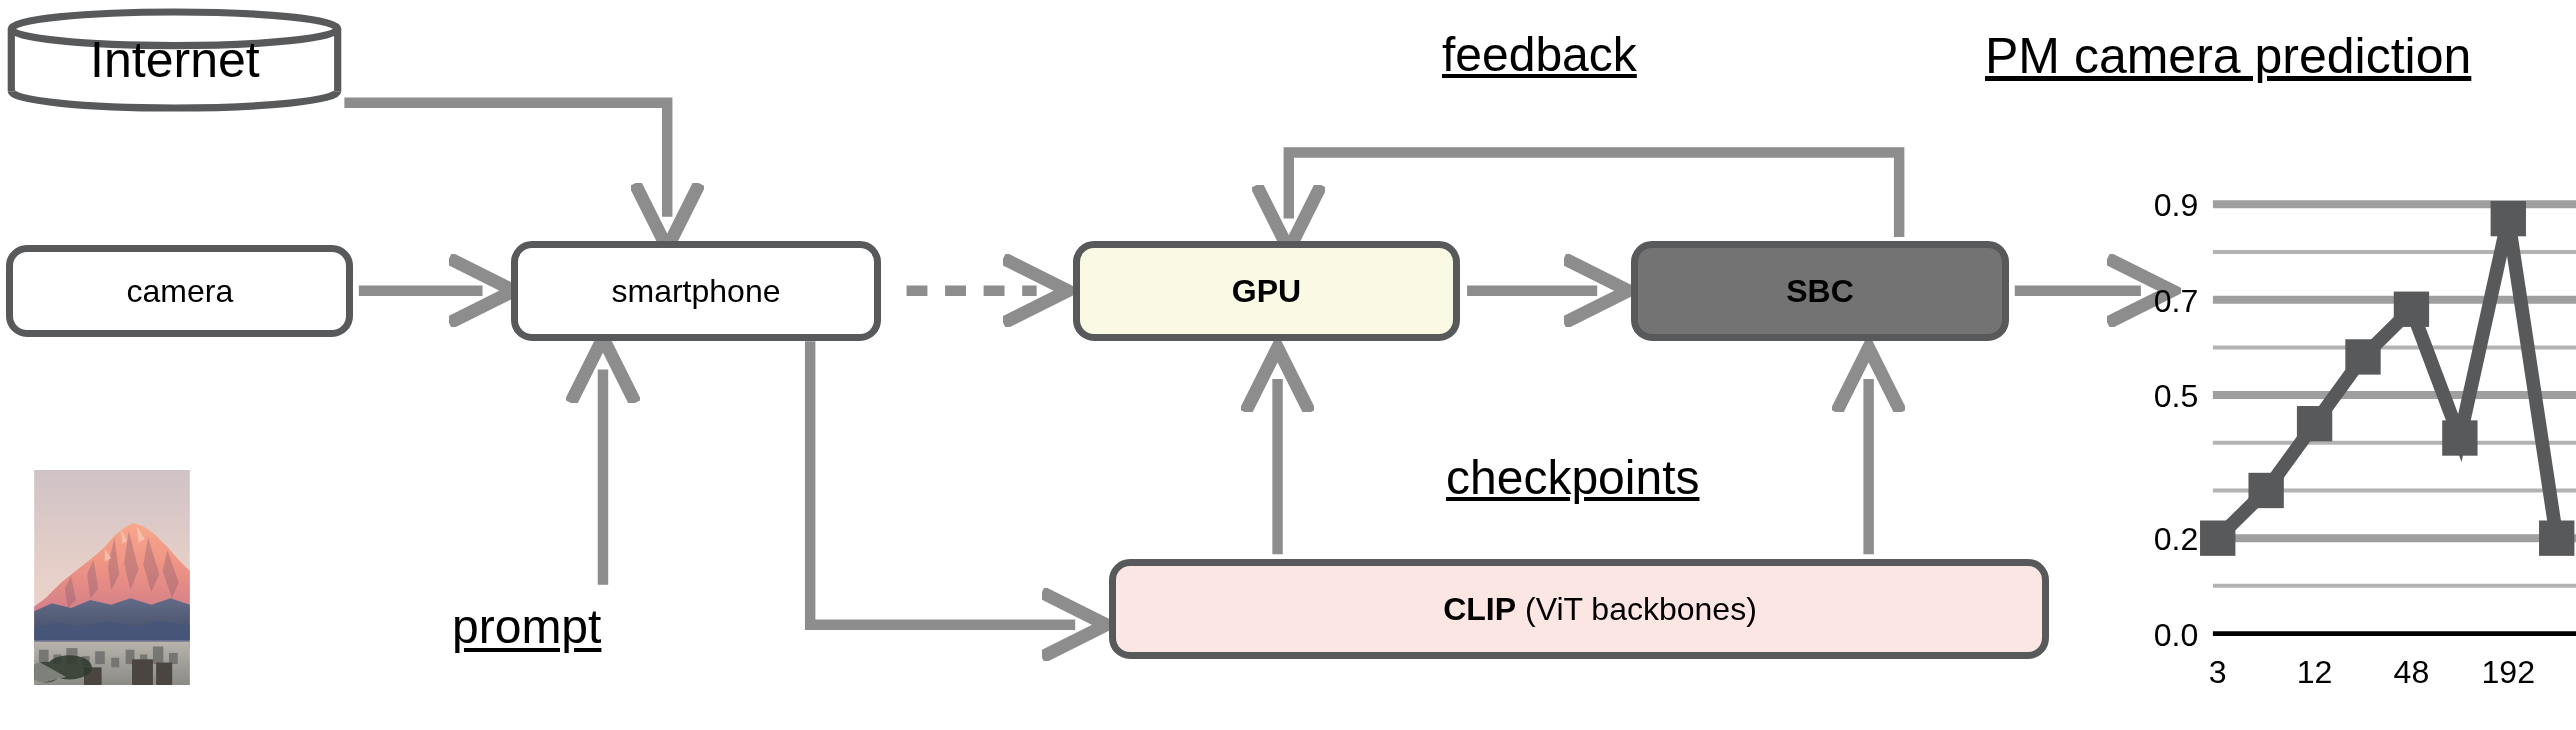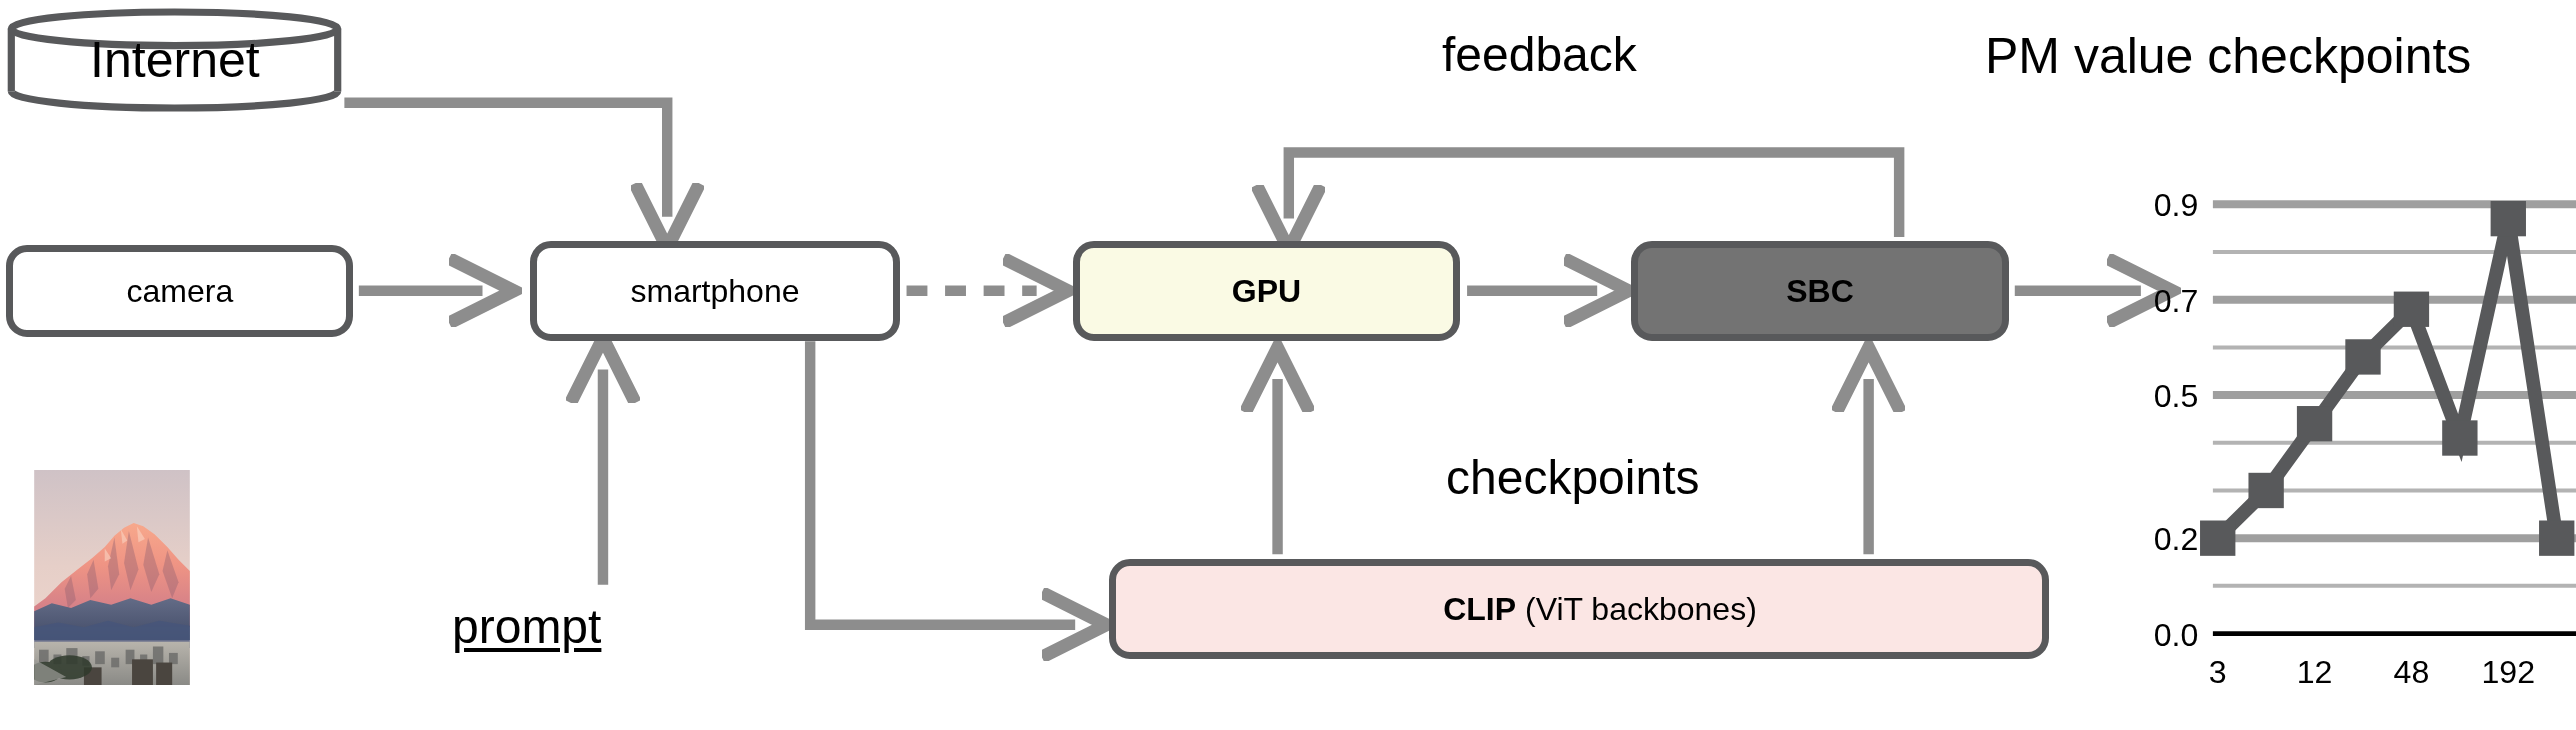--- a/index.html
+++ b/index.html
@@ -9,35 +9,35 @@
   svg#wires{position:absolute;left:0;top:0;width:2576px;height:730px;pointer-events:none;}
 
   .node{position:absolute;box-sizing:border-box;border:7.2px solid #58595B;
         border-radius:21px;display:flex;align-items:center;justify-content:center;
         background:#ffffff;}
   .node .lbl{font-size:32px;line-height:1;white-space:nowrap;color:#000;}
   .node .lbl.bold{font-weight:bold;}
   .node .lbl .reg{font-weight:normal;}
 
   #n-camera{left:6.4px;top:245px;width:347px;height:92px;}
-  #n-phone{left:530px;top:241px;width:370px;height:100px;}
+  #n-phone{left:511px;top:241px;width:370px;height:100px;}
   #n-gpu{left:1073px;top:241px;width:387px;height:100px;background:#FAFAE4;}
   #n-sbc{left:1631px;top:241px;width:378px;height:100px;background:#737373;justify-content:center;}
   #n-clip{left:1109px;top:559px;width:940px;height:100px;background:#FBE6E4;padding-left:42px;}
 
   
   #n-internet{position:absolute;left:6.4px;top:8px;width:337px;height:104px;}
   #n-internet .cyl-txt{position:absolute;left:0;top:0;width:100%;height:100%;
       display:flex;align-items:center;justify-content:center;font-size:50px;color:#000;}
 
   
   #photo{position:absolute;left:34px;top:470px;width:156px;height:215px;overflow:hidden;}
   #photo svg{display:block;}
 
-  .note{position:absolute;font-size:48px;color:#000;white-space:nowrap;}
+  .note{position:absolute;font-size:48px;color:#000;white-space:nowrap;text-decoration:underline;}
   #t-feedback{left:1442px;top:27px;}
   #t-checkpoints{left:1446px;top:450px;}
   #t-prompt{left:452px;top:599px;text-decoration:underline;text-underline-offset:4.8px;}
   #t-chart-title{left:1985px;top:27px;font-size:50px;}
 
   
   #chart{position:absolute;left:2094px;top:161px;width:482px;height:582px;}
   #chart svg{display:block;}
   .tk{font-size:40px;fill:#000;font-family:"Liberation Sans","DejaVu Sans",sans-serif;}
 </style>
@@ -187,21 +187,21 @@
         <ellipse cx="44" cy="246" rx="28" ry="15"></ellipse>
         <ellipse cx="14" cy="252" rx="20" ry="13"></ellipse>
       </g>
       <path d="M0,236 L40,258 L0,268 Z" fill="#9a9a96" opacity="0.7"></path>
     </svg>
   </div>
 
   <div class="note" id="t-feedback">feedback</div>
   <div class="note" id="t-checkpoints">checkpoints</div>
   <div class="note" id="t-prompt">prompt</div>
-  <div class="note" id="t-chart-title">PM value checkpoints</div>
+  <div class="note" id="t-chart-title">PM camera prediction</div>
 
   <div id="chart">
     <svg id="chartsvg" width="482" height="582" viewBox="0 0 600 724">
         <line x1="148" x2="600" y1="588" y2="588" stroke="#000000" stroke-width="6" stroke-opacity="1"></line>
         <line x1="148" x2="600" y1="528.6315789473684" y2="528.6315789473684" stroke="#9A9A9A" stroke-width="5" stroke-opacity="0.75"></line>
         <line x1="148" x2="600" y1="469.2631578947368" y2="469.2631578947368" stroke="#9A9A9A" stroke-width="10" stroke-opacity="0.95"></line>
         <line x1="148" x2="600" y1="409.89473684210526" y2="409.89473684210526" stroke="#9A9A9A" stroke-width="5" stroke-opacity="0.75"></line>
         <line x1="148" x2="600" y1="350.52631578947364" y2="350.52631578947364" stroke="#9A9A9A" stroke-width="5" stroke-opacity="0.75"></line>
         <line x1="148" x2="600" y1="291.15789473684214" y2="291.15789473684214" stroke="#9A9A9A" stroke-width="10" stroke-opacity="0.95"></line>
         <line x1="148" x2="600" y1="231.78947368421052" y2="231.78947368421052" stroke="#9A9A9A" stroke-width="5" stroke-opacity="0.75"></line>

